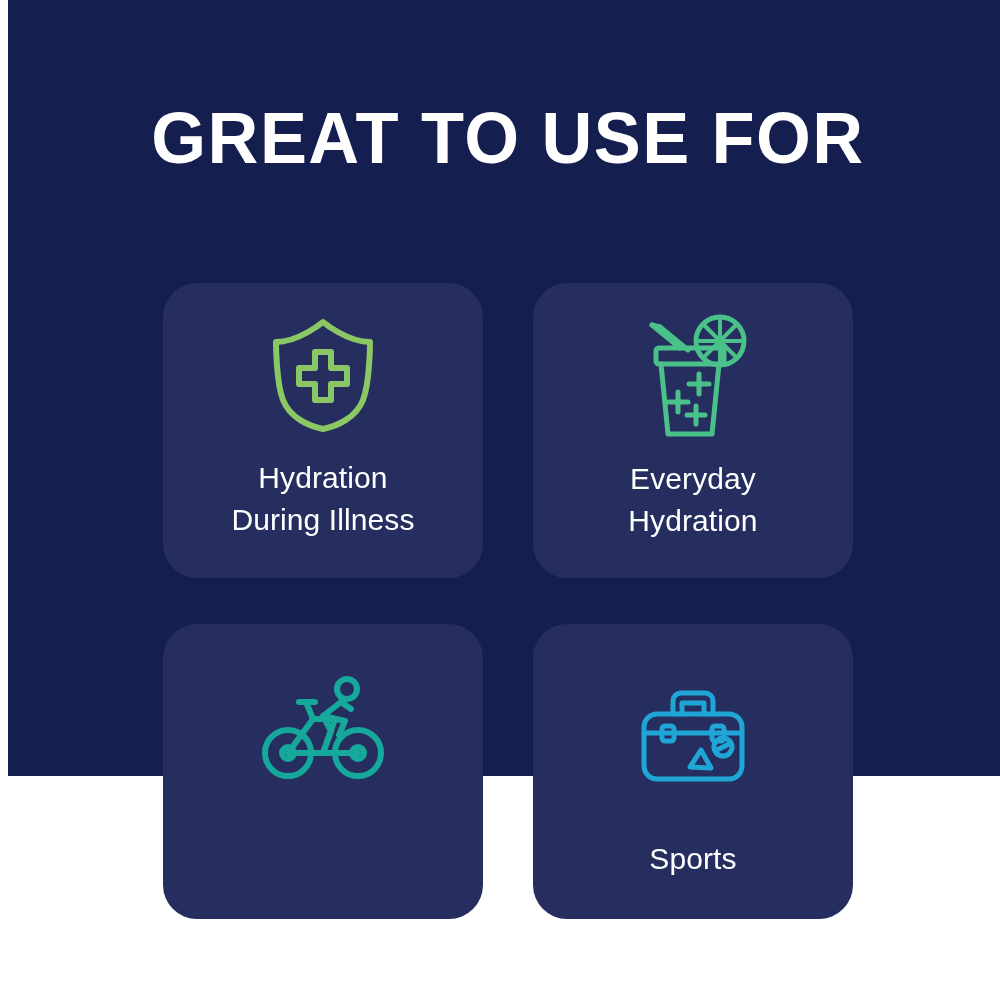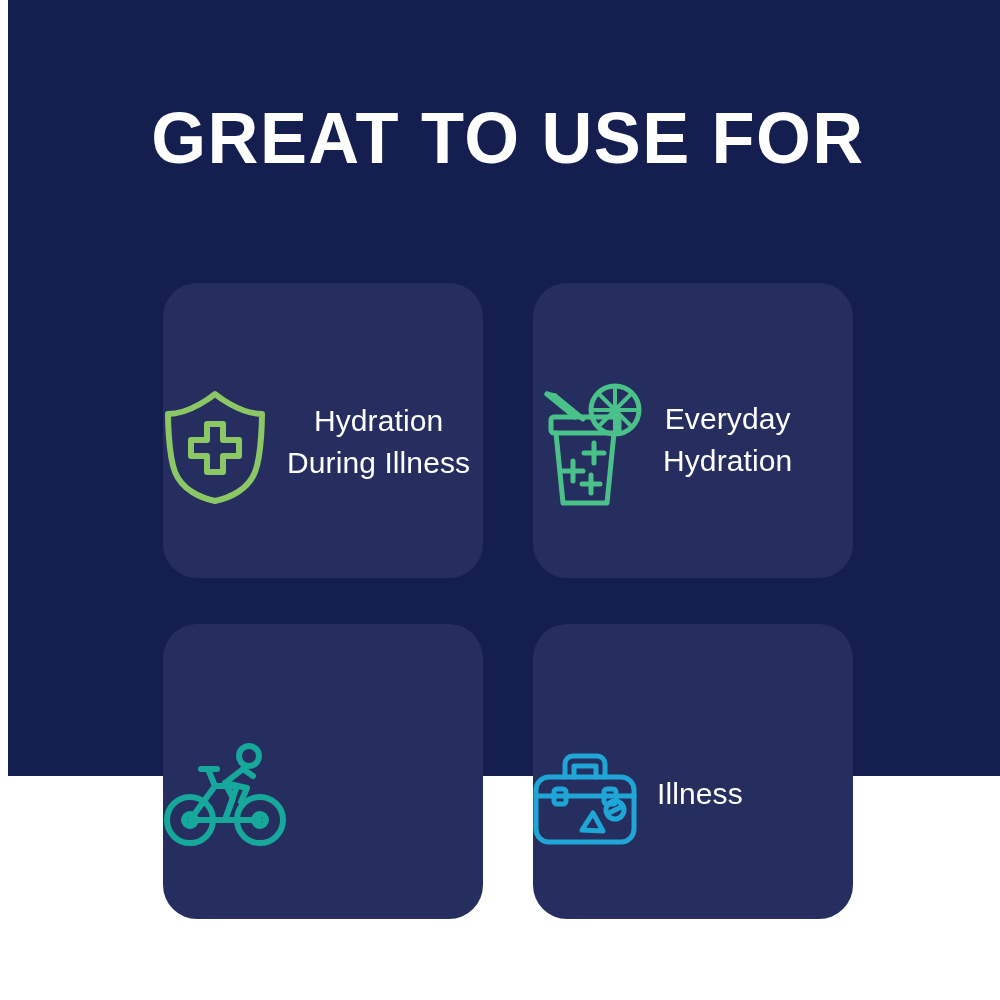--- a/index.html
+++ b/index.html
@@ -62,23 +62,22 @@
     overflow: hidden;
   }
 
   .card-inner {
     position: absolute;
     left: 0;
     right: 0;
     top: 0;
     bottom: 0;
     display: flex;
-    flex-direction: row;
+    flex-direction: column;
     align-items: center;
-    gap: 20px;
   }
 
   .icon-wrap {
     display: flex;
     align-items: center;
     justify-content: center;
   }
 
   .card-label {
     color: #FFFFFF;
@@ -207,18 +206,18 @@
 
               <rect x="21" y="38" width="12" height="15" rx="3"></rect>
               <rect x="71" y="38" width="12" height="15" rx="3"></rect>
 
               <path d="M60 62 L70 80 L49 79 Z"></path>
               <circle cx="82" cy="59" r="9"></circle>
               <path d="M76 62 L88 56"></path>
             </g>
           </svg>
         </div>
-        <div class="card-label">Illness</div>
+        <div class="card-label">Sports</div>
       </div>
     </div>
 
   </div>
 </div>
 
 </body></html>

